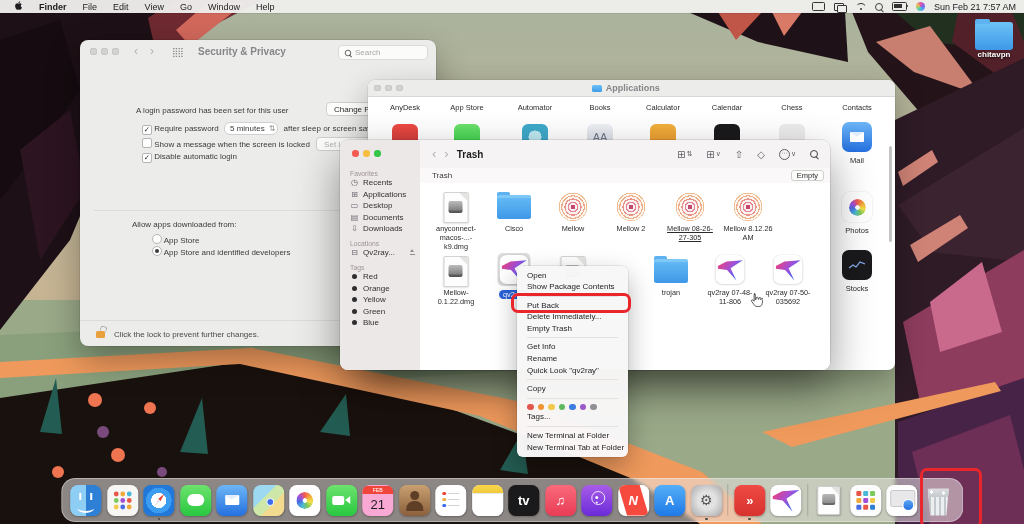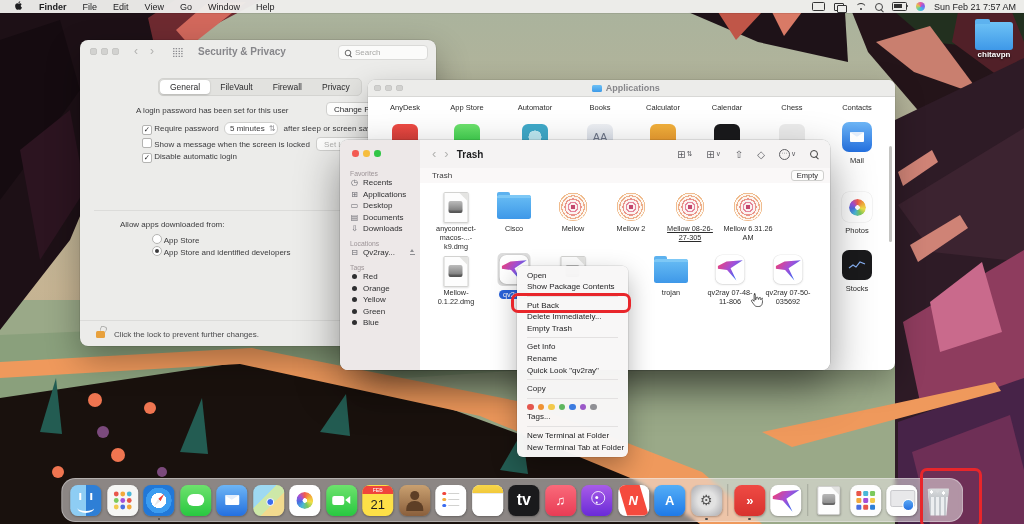--- a/index.html
+++ b/index.html
@@ -133,33 +133,33 @@
   .d-safari::after{content:"";position:absolute;left:50%;top:50%;width:3.5px;height:16px;background:linear-gradient(#f0453b 50%,#e8e8e8 50%);transform:translate(-50%,-50%) rotate(40deg);clip-path:polygon(50% 0,100% 50%,50% 100%,0 50%);}
   .d-msg{background:linear-gradient(#6de26d,#28c840);}
   .d-msg::after{content:"";width:17px;height:12px;background:#fff;border-radius:6px;}
   .d-mail{background:linear-gradient(#6db5f5,#2470e0);}
   .d-maps{background:linear-gradient(135deg,#9ed9f2 0 38%,#cde8a8 38% 62%,#f2da8e 62%);overflow:hidden;}
   .d-maps::after{content:"";position:absolute;left:13px;top:13px;width:6px;height:6px;border-radius:50%;background:#3b6cf0;border:1.5px solid #fff;}
   .d-photos{background:#fff;}
   .d-facetime{background:linear-gradient(#6de26d,#28c840);}
   .d-facetime::before{content:"";position:absolute;left:6px;top:11px;width:12px;height:9px;background:#fff;border-radius:2px;}
   .d-facetime::after{content:"";position:absolute;left:19px;top:11.5px;border:4px solid transparent;border-right:5px solid #fff;border-left:none;}
-  .d-cal{background:#fde047;flex-direction:column;overflow:hidden;border-radius:7.5px;}
+  .d-cal{background:#f9a8d4;flex-direction:column;overflow:hidden;border-radius:7.5px;}
   .d-cal .mo{background:#f0453b;color:#fff;font-size:5.2px;width:100%;text-align:center;line-height:8px;height:8px;}
   .d-cal .da{font-size:13px;line-height:21px;color:#1d1d1f;text-align:center;}
   .d-contacts{background:linear-gradient(#c9a070,#8a5f3c);}
   .d-contacts::before{content:"";position:absolute;left:11px;top:6px;width:9px;height:9px;border-radius:50%;background:#5e3f26;}
   .d-contacts::after{content:"";position:absolute;left:7px;top:16px;width:17px;height:10px;border-radius:8px 8px 0 0;background:#5e3f26;}
   .d-rem{background:#fff;}
   .d-rem::before{content:"";position:absolute;left:7px;top:7px;width:3.5px;height:3.5px;border-radius:50%;background:#f0453b;box-shadow:0 6px 0 #f2a93b,0 12px 0 #3b6cf0;}
   .d-rem::after{content:"";position:absolute;left:13px;top:8px;width:11px;height:1.6px;background:#d2d2d0;box-shadow:0 6px 0 #d2d2d0,0 12px 0 #d2d2d0;}
   .d-notes{background:#fff;flex-direction:column;overflow:hidden;}
   .d-notes::before{content:"";width:31px;height:9px;background:linear-gradient(#f7d64a,#f2c93b);}
   .d-notes::after{content:"";width:31px;height:22px;background:#fff;border-top:1px solid #e8e8e6;}
-  .d-tv{background:#1a1a1c;color:#fff;font-size:16px;font-weight:bold;}
+  .d-tv{background:#1a1a1c;color:#fff;font-size:13px;font-weight:bold;}
   .d-music{background:linear-gradient(#fa6a7a,#e83c55);color:#fff;font-size:13px;}
   .d-podcasts{background:linear-gradient(#a85ce8,#6a2bd8);}
   .d-podcasts::before{content:"";position:absolute;left:9.5px;top:6.5px;width:12px;height:12px;border:1.6px solid #fff;border-radius:50%;opacity:.85;}
   .d-podcasts::after{content:"";position:absolute;left:14px;top:11px;width:3px;height:3px;background:#fff;border-radius:50%;box-shadow:0 5px 0 -0.5px #fff;}
   .d-news{background:#fff;overflow:hidden;}
   .d-news::before{content:"";position:absolute;inset:0;background:#f54a3d;clip-path:polygon(0 0,70% 0,100% 100%,30% 100%);}
   .d-news b{position:relative;color:#fff;font-size:13px;font-style:italic;}
   .d-appstore{background:linear-gradient(#54aef7,#1f7ae8);color:#fff;font-size:13px;font-weight:bold;}
   .d-prefs{background:radial-gradient(circle,#e2e2e2 0 40%,#a8a8ac);color:#555;font-size:14px;}
   .d-anydesk{background:linear-gradient(#ef4a44,#d8322e);color:#fff;font-size:13px;font-weight:bold;letter-spacing:-1px;}
@@ -254,26 +254,20 @@
         </div>
     </div>
     <span class="abs navchev" style="left:54px;top:6px;">‹</span>
     <span class="abs navchev" style="left:70px;top:6px;">›</span>
     <span class="abs gridglyph" style="left:92px;top:7px;">⣿⣿</span>
     <span class="abs title" style="left:118px;top:6px;">Security &amp; Privacy</span>
     <div class="abs searchfield" style="right:8px;top:5px;width:78px;">
       <span class="mag" style="transform:scale(.8);"></span>
       <span>Search</span>
     </div>
-    <div class="abs segbar" style="left:78px;top:38px;">
-      <span class="on">General</span>
-      <span>FileVault</span>
-      <span>Firewall</span>
-      <span>Privacy</span>
-    </div>
     <span class="abs" style="left:56px;top:66px;">A login password has been set for this user</span>
     <span class="abs btn" style="left:246px;top:62px;">Change Password...</span>
     <div class="abs" style="left:62px;top:82px;white-space:nowrap;">
       <span class="cb">✓</span>
       <span>Require password</span>
       <span class="dropdown" style="margin:0 3px;border-radius:6px;">
           <span>5 minutes</span>
           <span class="ar">⇅</span>
         </span>
       <span>after sleep or screen saver begi</span>
@@ -281,21 +275,21 @@
     <div class="abs" style="left:62px;top:97px;white-space:nowrap;">
       <span class="cb"></span>
       <span>Show a message when the screen is locked</span>
       <span class="btn dis" style="margin-left:4px;">Set Lock Message...</span>
     </div>
     <div class="abs" style="left:62px;top:112px;">
       <span class="cb">✓</span>
       <span>Disable automatic login</span>
     </div>
     <div class="hr" style="left:14px;top:170px;width:328px;"></div>
-    <span class="abs" style="left:40px;top:180px;text-align:center;">Allow apps downloaded from:</span>
+    <span class="abs" style="left:52px;top:180px;text-align:center;">Allow apps downloaded from:</span>
     <div class="abs" style="left:72px;top:194px;">
       <span class="radio"></span>
       <span>App Store</span>
     </div>
     <div class="abs" style="left:72px;top:206px;">
       <span class="radio on"></span>
       <span>App Store and identified developers</span>
     </div>
     <div class="hr" style="left:0;top:280px;width:356px;"></div>
     <div class="abs lockbody" style="left:16px;top:291px;"></div>
@@ -445,21 +439,21 @@
           <div class="icon-mellow"></div>
         </div>
       <span class="flabel" style="left:211px;top:42px;">Mellow 2</span>
       <div class="ficon" style="left:270px;top:8px;">
           <div class="icon-mellow"></div>
         </div>
       <span class="flabel" style="left:270px;top:42px;text-decoration:underline;">Mellow 08-26-27-305</span>
       <div class="ficon" style="left:328px;top:8px;">
           <div class="icon-mellow"></div>
         </div>
-      <span class="flabel" style="left:328px;top:42px;">Mellow 6.31.26 AM</span>
+      <span class="flabel" style="left:328px;top:42px;">Mellow 8.12.26 AM</span>
 
       <div class="ficon" style="left:36px;top:72px;">
           <div class="icon-dmg"></div>
         </div>
       <span class="flabel" style="left:36px;top:106px;">Mellow-0.1.22.dmg</span>
       <div class="ficon" style="left:94px;top:70px;">
           <div class="selwrap">
             <div class="icon-qv2">
               <div class="sw"></div>
             </div>

